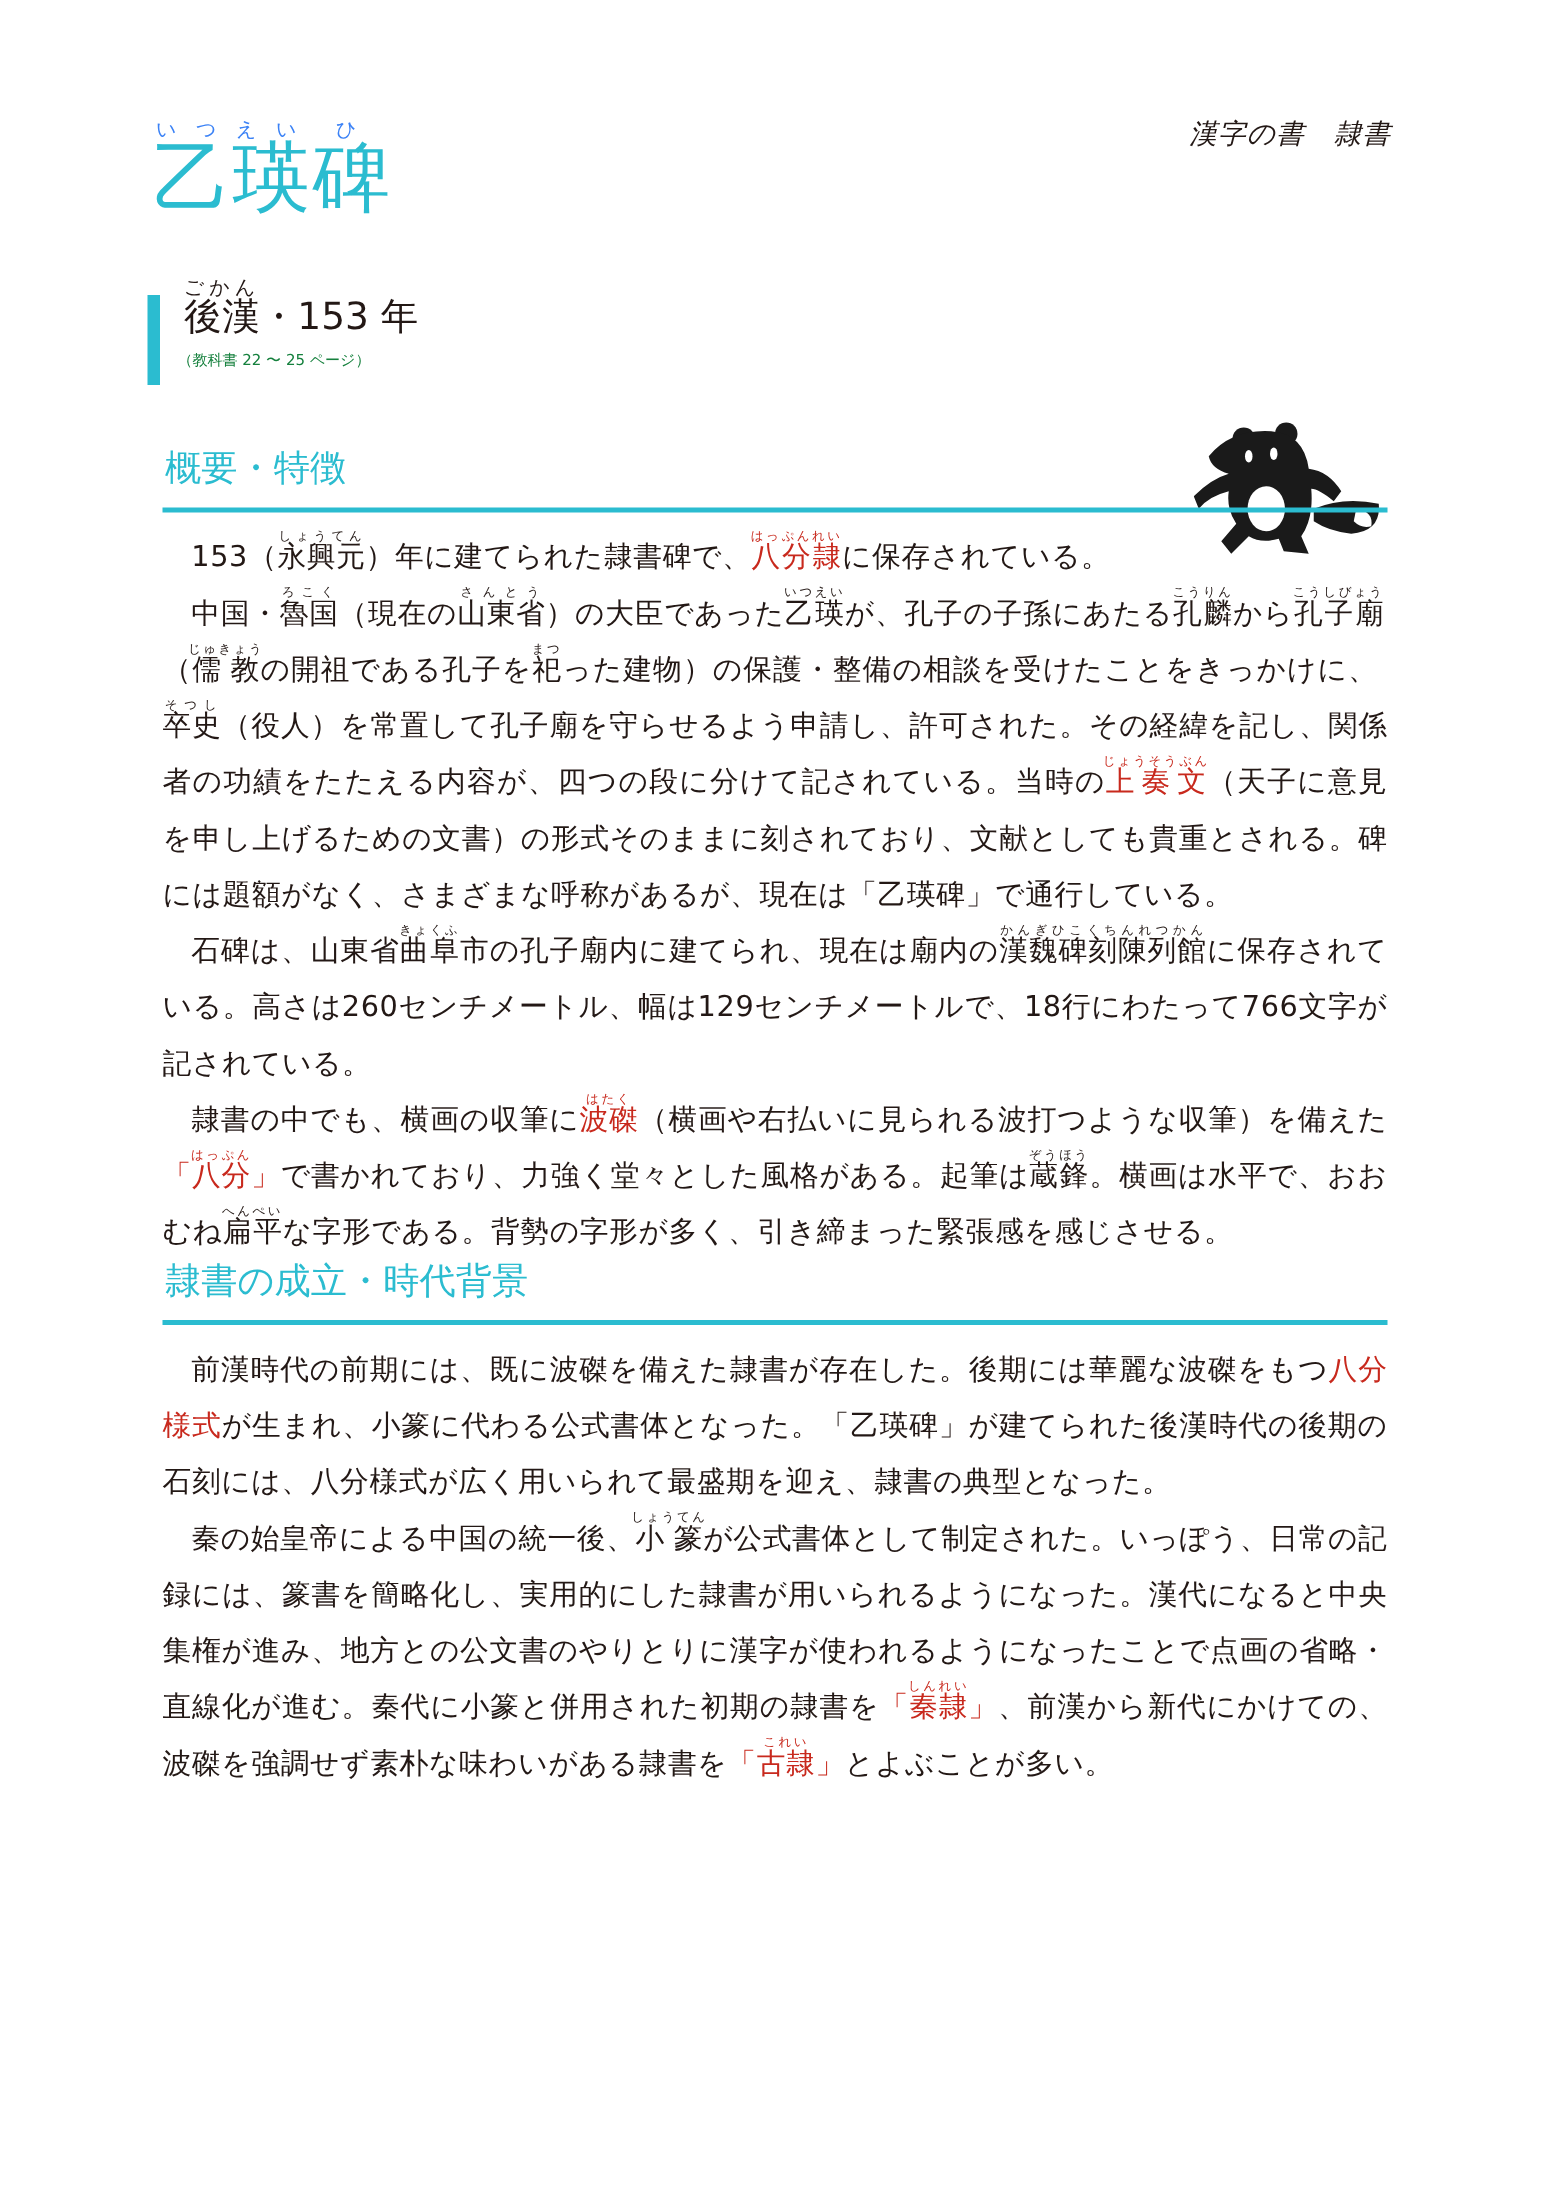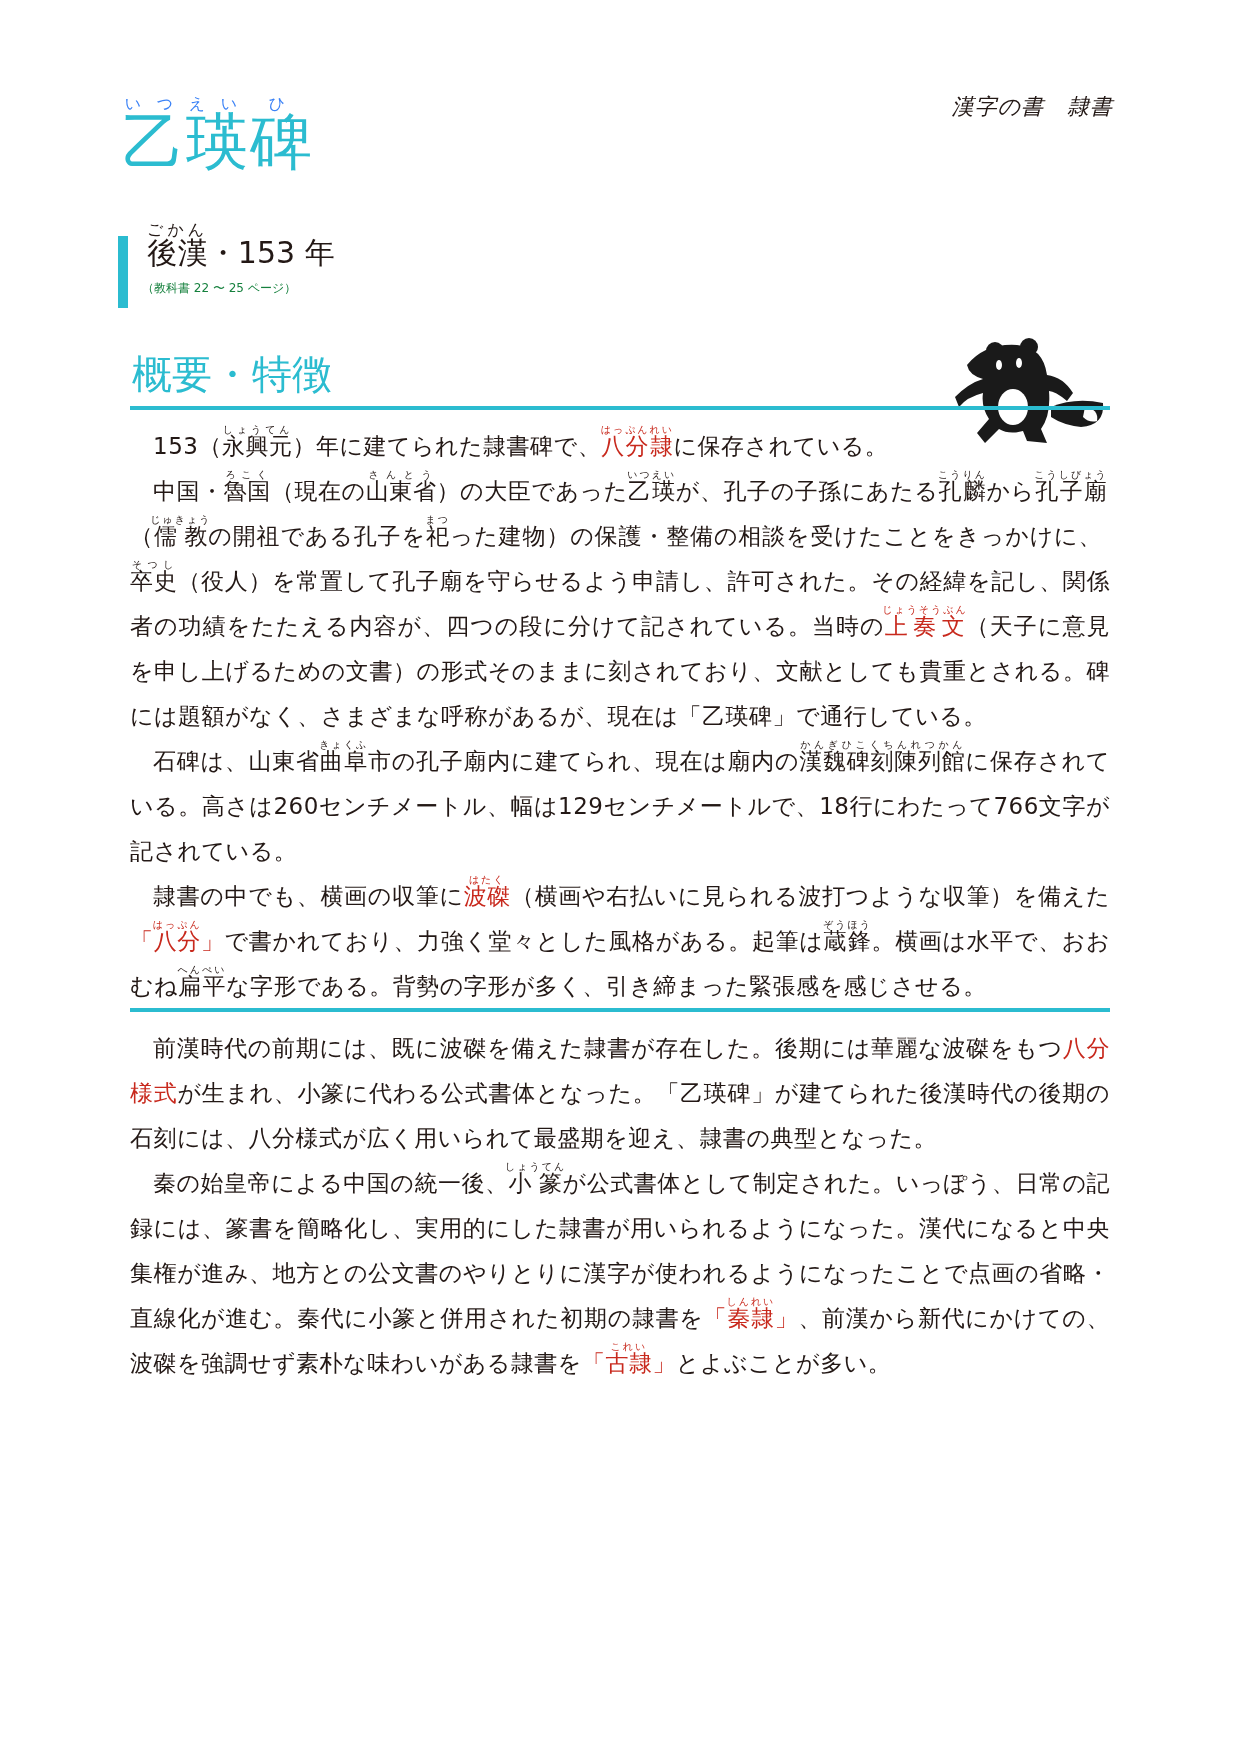--- a/index.html
+++ b/index.html
@@ -7,21 +7,21 @@
          font-family: "DejaVu Sans", "Liberation Sans", sans-serif; color: #231815; }
   .category { position: absolute; top: 92px; right: 128px; font-size: 22px; letter-spacing: 1px; color: #231815; font-style: italic; }
   .title { position: absolute; left: 122px; top: 96px; font-size: 62px; color: #2bbcd0; line-height: 1; letter-spacing: 2px; }
   .title ruby rt { font-size: 16px; color: #3b82f6; letter-spacing: 10px; }
   .era-block { position: absolute; left: 118px; top: 210px; }
   .era-bar { position: absolute; left: 0; top: 26px; width: 10px; height: 72px; background: #2bbcd0; }
   .era-title { position: absolute; left: 29px; top: 12px; font-size: 30px; white-space: nowrap; color: #231815; }
   .era-title rt { font-size: 16px; letter-spacing: 4px; }
   .era-pages { position: absolute; left: 24px; top: 70px; font-size: 12px; white-space: nowrap; color: #15803d; }
   .section { position: absolute; left: 130px; width: 980px; }
-  .section-title { font-size: 40px; color: #2bbcd0; padding-left: 2px; height: 48px; line-height: 48px; }
+  .section-title { font-size: 29px; color: #2bbcd0; padding-left: 2px; height: 48px; line-height: 48px; }
   .section-rule { height: 4px; background: #2bbcd0; margin-top: 8px; }
   .body-text { font-size: 23px; line-height: 45px; margin-top: 14px; text-align: justify; letter-spacing: 0.5px; }
   .body-text p { margin: 0; text-indent: 1em; }
   .body-text rt { font-size: 10px; letter-spacing: 2px; color: #231815; }
   .red { color: #c8291d; }
   .red rt { color: #c8291d; text-align: center; }
   ruby { ruby-position: over; }
   .mascot { position: absolute; left: 955px; top: 335px; width: 150px; height: 110px; }
 </style>
 </head>
@@ -57,18 +57,19 @@
   <div class="section-rule"></div>
   <div class="body-text">
       <p><span>153（</span><ruby>永興元<rt>しょうてん</rt></ruby><span>）年に建てられた隷書碑で、</span><ruby class="red">八分隷<rt>はっぷんれい</rt></ruby><span>に保存されている。</span></p>
       <p><span>中国・</span><ruby>魯国<rt>ろこく</rt></ruby><span>（現在の</span><ruby>山東省<rt>さんとう</rt></ruby><span>）の大臣であった</span><ruby>乙瑛<rt>いつえい</rt></ruby><span>が、孔子の子孫にあたる</span><ruby>孔麟<rt>こうりん</rt></ruby><span>から</span><ruby>孔子廟<rt>こうしびょう</rt></ruby><span>（</span><ruby>儒教<rt>じゅきょう</rt></ruby><span>の開祖である孔子を</span><ruby>祀<rt>まつ</rt></ruby><span>った建物）の保護・整備の相談を受けたことをきっかけに、</span><ruby>卒史<rt>そつし</rt></ruby><span>（役人）を常置して孔子廟を守らせるよう申請し、許可された。その経緯を記し、関係者の功績をたたえる内容が、四つの段に分けて記されている。当時の</span><ruby class="red">上奏文<rt>じょうそうぶん</rt></ruby><span>（天子に意見を申し上げるための文書）の形式そのままに刻されており、文献としても貴重とされる。碑には題額がなく、さまざまな呼称があるが、現在は「乙瑛碑」で通行している。</span></p>
       <p><span>石碑は、山東省</span><ruby>曲阜<rt>きょくふ</rt></ruby><span>市の孔子廟内に建てられ、現在は廟内の</span><ruby>漢魏碑刻陳列館<rt>かんぎひこくちんれつかん</rt></ruby><span>に保存されている。高さは260センチメートル、幅は129センチメートルで、18行にわたって766文字が記されている。</span></p>
       <p><span>隷書の中でも、横画の収筆に</span><ruby class="red">波磔<rt>はたく</rt></ruby><span>（横画や右払いに見られる波打つような収筆）を備えた</span><ruby class="red">「八分」<rt>はっぷん</rt></ruby><span>で書かれており、力強く堂々とした風格がある。起筆は</span><ruby>蔵鋒<rt>ぞうほう</rt></ruby><span>。横画は水平で、おおむね</span><ruby>扁平<rt>へんぺい</rt></ruby><span>な字形である。背勢の字形が多く、引き締まった緊張感を感じさせる。</span></p>
     </div>
 </section>
 
 <section class="section" style="top:1000px;">
+  <div class="section-title">隷書の成立・時代背景</div>
   <div class="section-rule"></div>
   <div class="body-text">
       <p><span>前漢時代の前期には、既に波磔を備えた隷書が存在した。後期には華麗な波磔をもつ</span><span class="red">八分様式</span><span>が生まれ、小篆に代わる公式書体となった。「乙瑛碑」が建てられた後漢時代の後期の石刻には、八分様式が広く用いられて最盛期を迎え、隷書の典型となった。</span></p>
       <p><span>秦の始皇帝による中国の統一後、</span><ruby>小篆<rt>しょうてん</rt></ruby><span>が公式書体として制定された。いっぽう、日常の記録には、篆書を簡略化し、実用的にした隷書が用いられるようになった。漢代になると中央集権が進み、地方との公文書のやりとりに漢字が使われるようになったことで点画の省略・直線化が進む。秦代に小篆と併用された初期の隷書を</span><ruby class="red">「秦隷」<rt>しんれい</rt></ruby><span>、前漢から新代にかけての、波磔を強調せず素朴な味わいがある隷書を</span><ruby class="red">「古隷」<rt>これい</rt></ruby><span>とよぶことが多い。</span></p>
     </div>
 </section>
 
 </body></html>

